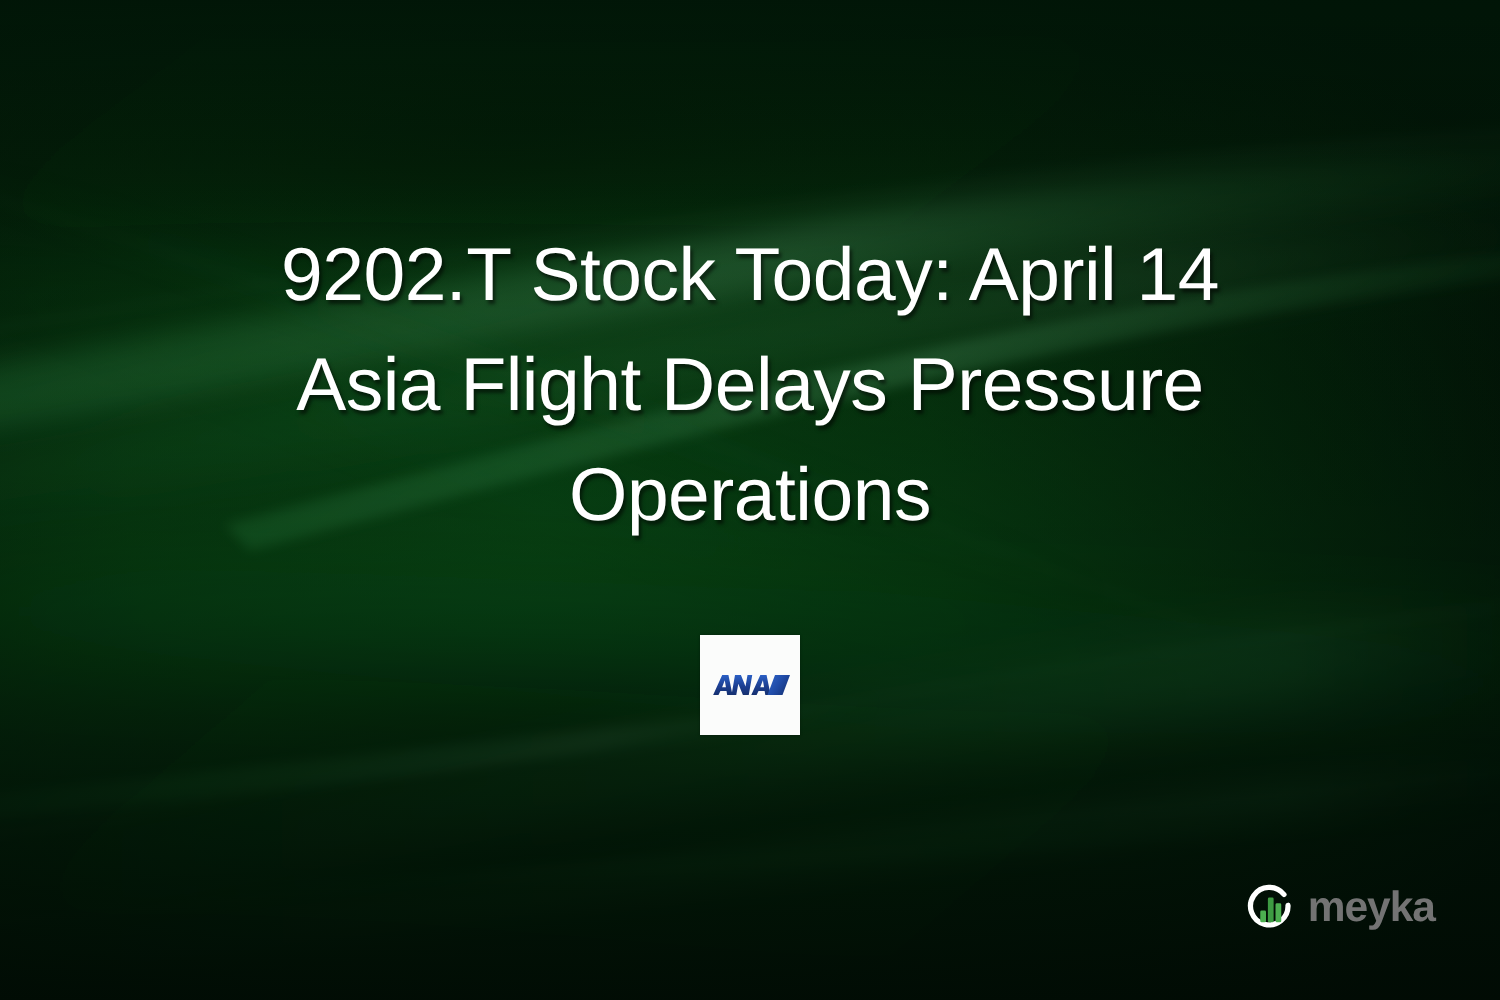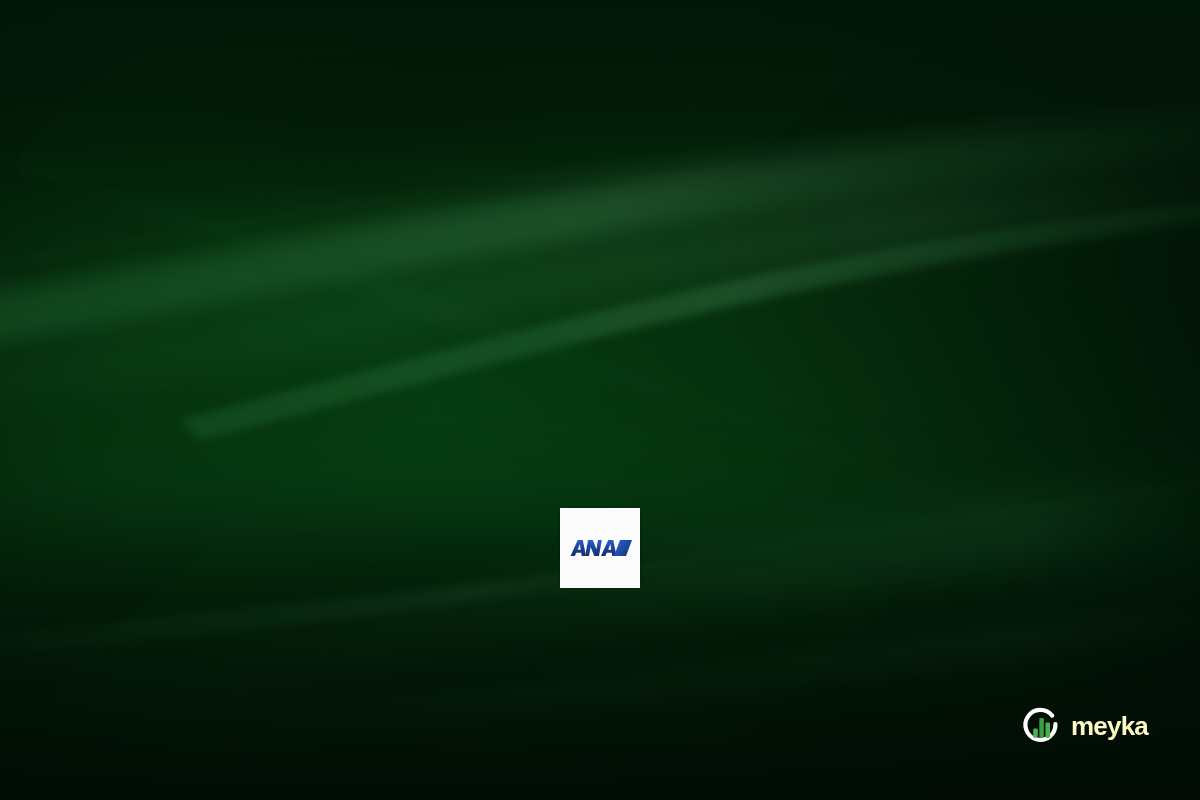--- a/index.html
+++ b/index.html
@@ -61,23 +61,23 @@
     position:absolute;
     right:52px; bottom:52px;
     display:flex;
     align-items:center;
     gap:8px;
     z-index:6;
   }
   #brand-mark { width:44px; height:44px; flex:0 0 44px; }
   #brand-mark svg { display:block; }
   #brand-word {
-    color:#fef9c3;
+    color:#737373;
     font-family:"Liberation Sans", sans-serif;
-    font-size:26px;
+    font-size:34px;
     font-weight:700;
     letter-spacing:-0.8px;
     line-height:1;
   }
 </style>
 </head>
 <body>
 
 <div id="card">
 
@@ -170,20 +170,25 @@
       <path d="M-40,268 C 300,218 620,146 1240,104" stroke="#9df0ad" stroke-opacity="0.22" stroke-width="1.6" fill="none" filter="url(#soft5)"></path>
       <path d="M-40,148 C 250,232 560,352 960,500" stroke="#7fe394" stroke-opacity="0.16" stroke-width="1.4" fill="none" filter="url(#soft5)"></path>
       <path d="M-40,672 C 300,626 640,560 1240,480" stroke="#8aeca0" stroke-opacity="0.18" stroke-width="1.5" fill="none" filter="url(#soft5)"></path>
       <path d="M-40,742 C 360,706 740,664 1240,614" stroke="#6fd988" stroke-opacity="0.14" stroke-width="1.2" fill="none" filter="url(#soft5)"></path>
 
       <rect width="1200" height="800" fill="url(#topShade)"></rect>
       <rect width="1200" height="800" fill="url(#botShade)"></rect>
     </svg>
   </div>
 
+  <div id="title-block">
+    <span class="title-line">9202.T Stock Today: April 14</span>
+    <span class="title-line">Asia Flight Delays Pressure</span>
+    <span class="title-line">Operations</span>
+  </div>
 
   <div id="ana-logo">
     <svg width="64" height="22" viewBox="0 0 128 44" xmlns="http://www.w3.org/2000/svg">
       <defs>
         <linearGradient id="anaInk" x1="0" y1="0" x2="0" y2="1">
           <stop offset="0%" stop-color="#2a5fc4"></stop>
           <stop offset="55%" stop-color="#1c3f92"></stop>
           <stop offset="100%" stop-color="#15306f"></stop>
         </linearGradient>
         <linearGradient id="anaWing" x1="0" y1="0" x2="1" y2="0.6">

